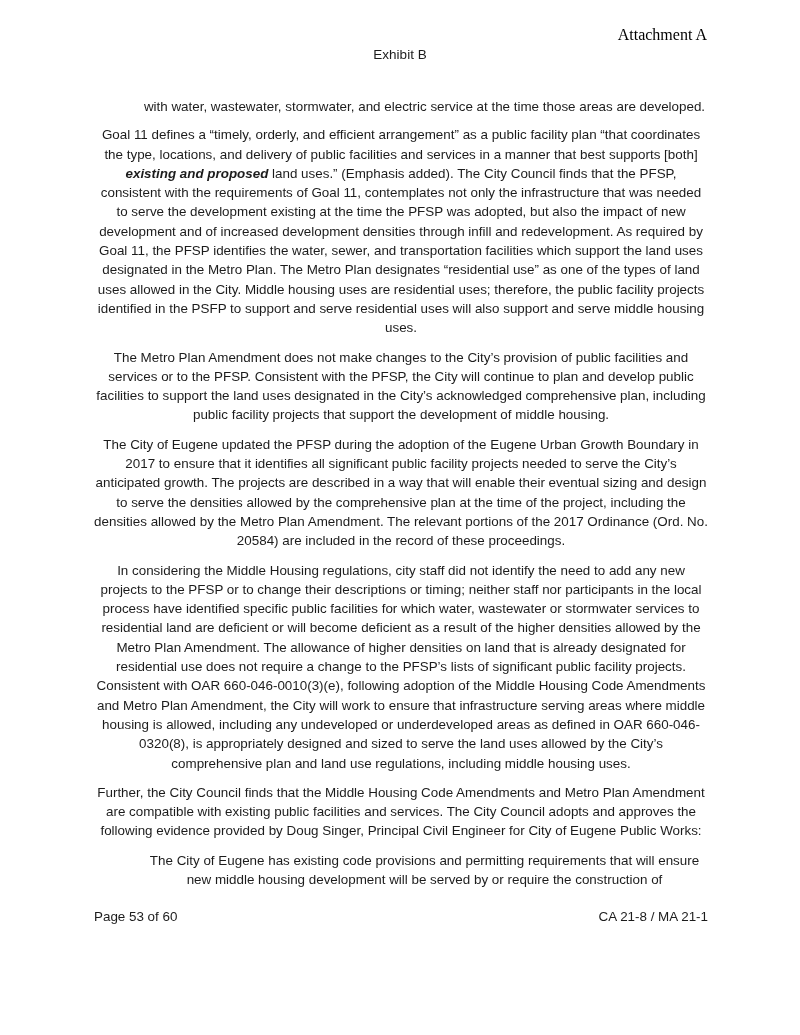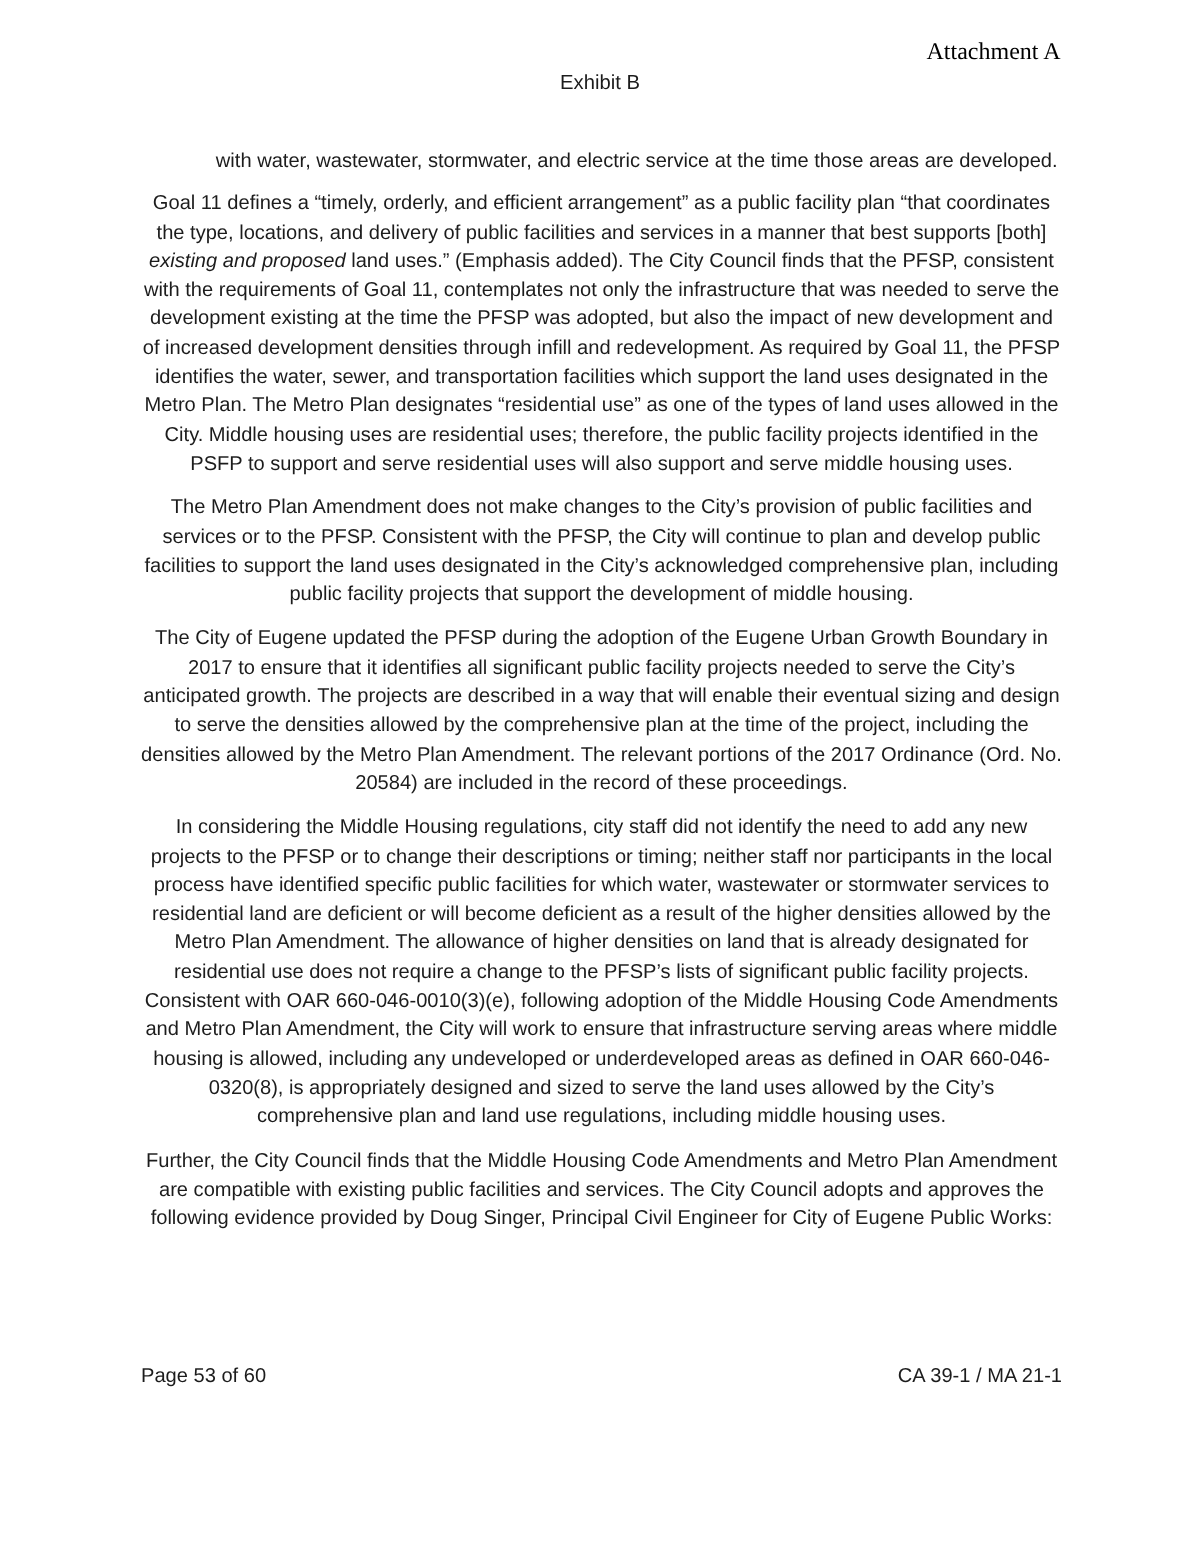--- a/index.html
+++ b/index.html
@@ -32,21 +32,21 @@
     position: absolute;
     top: 97px;
     left: 94px;
     width: 614px;
     font-size: 13.4px;
     line-height: 19.3px;
     text-align: center;
   }
   .content p { margin: 0 0 10px 0; }
   .content p.indented { margin-left: 47px; margin-bottom: 9px; }
-  .emphasis { font-style: italic; font-weight: normal; }
+  .emphasis { font-style: italic; font-weight: bold; }
   .footer-row {
     position: absolute;
     top: 909px;
     left: 94px;
     width: 614px;
     display: flex;
     justify-content: space-between;
     font-size: 13.4px;
   }
   .bottom-row {
@@ -86,22 +86,23 @@
     <p><span>Goal 11 defines a “timely, orderly, and efficient arrangement” as a public facility plan “that coordinates the type, locations, and delivery of public facilities and services in a manner that best supports [both] </span><span class="emphasis">existing and proposed</span><span> land uses.” (Emphasis added).  The City Council finds that the PFSP, consistent with the requirements of Goal 11, contemplates not only the infrastructure that was needed to serve the development existing at the time the PFSP was adopted, but also the impact of new development and of increased development densities through infill and redevelopment. As required by Goal 11, the PFSP identifies the water, sewer, and transportation facilities which support the land uses designated in the Metro Plan.  The Metro Plan designates “residential use” as one of the types of land uses allowed in the City. Middle housing uses are residential uses; therefore, the public facility projects identified in the PSFP to support and serve residential uses will also support and serve middle housing uses.</span></p>
 
     <p>The Metro Plan Amendment does not make changes to the City’s provision of public facilities and services or to the PFSP.  Consistent with the PFSP, the City will continue to plan and develop public facilities to support the land uses designated in the City’s acknowledged comprehensive plan, including public facility projects that support the development of middle housing.</p>
 
     <p>The City of Eugene updated the PFSP during the adoption of the Eugene Urban Growth Boundary in 2017 to ensure that it identifies all significant public facility projects needed to serve the City’s anticipated growth. The projects are described in a way that will enable their eventual sizing and design to serve the densities allowed by the comprehensive plan at the time of the project, including the densities allowed by the Metro Plan Amendment. The relevant portions of the 2017 Ordinance (Ord. No. 20584) are included in the record of these proceedings.</p>
 
     <p>In considering the Middle Housing regulations, city staff did not identify the need to add any new projects to the PFSP or to change their descriptions or timing; neither staff nor participants in the local process have identified specific public facilities for which water, wastewater or stormwater services to residential land are deficient or will become deficient as a result of the higher densities allowed by the Metro Plan Amendment. The allowance of higher densities on land that is already designated for residential use does not require a change to the PFSP’s lists of significant public facility projects. Consistent with OAR 660-046-0010(3)(e), following adoption of the Middle Housing Code Amendments and Metro Plan Amendment, the City will work to ensure that infrastructure serving areas where middle housing is allowed, including any undeveloped or underdeveloped areas as defined in OAR 660-046-0320(8), is appropriately designed and sized to serve the land uses allowed by the City’s comprehensive plan and land use regulations, including middle housing uses.</p>
 
     <p>Further, the City Council finds that the Middle Housing Code Amendments and Metro Plan Amendment are compatible with existing public facilities and services.  The City Council adopts and approves the following evidence provided by Doug Singer, Principal Civil Engineer for City of Eugene Public Works:</p>
 
+    <p class="indented">The City of Eugene has existing code provisions and permitting requirements that will ensure new middle housing development will be served by or require the construction of</p>
 
   </div>
 
   <div class="footer-row">
     <span>Page 53 of 60</span>
-    <span>CA 39-1 / MA 21-1</span>
+    <span>CA 21-8 / MA 21-1</span>
   </div>
 
 
 </div>
 
 </body></html>

